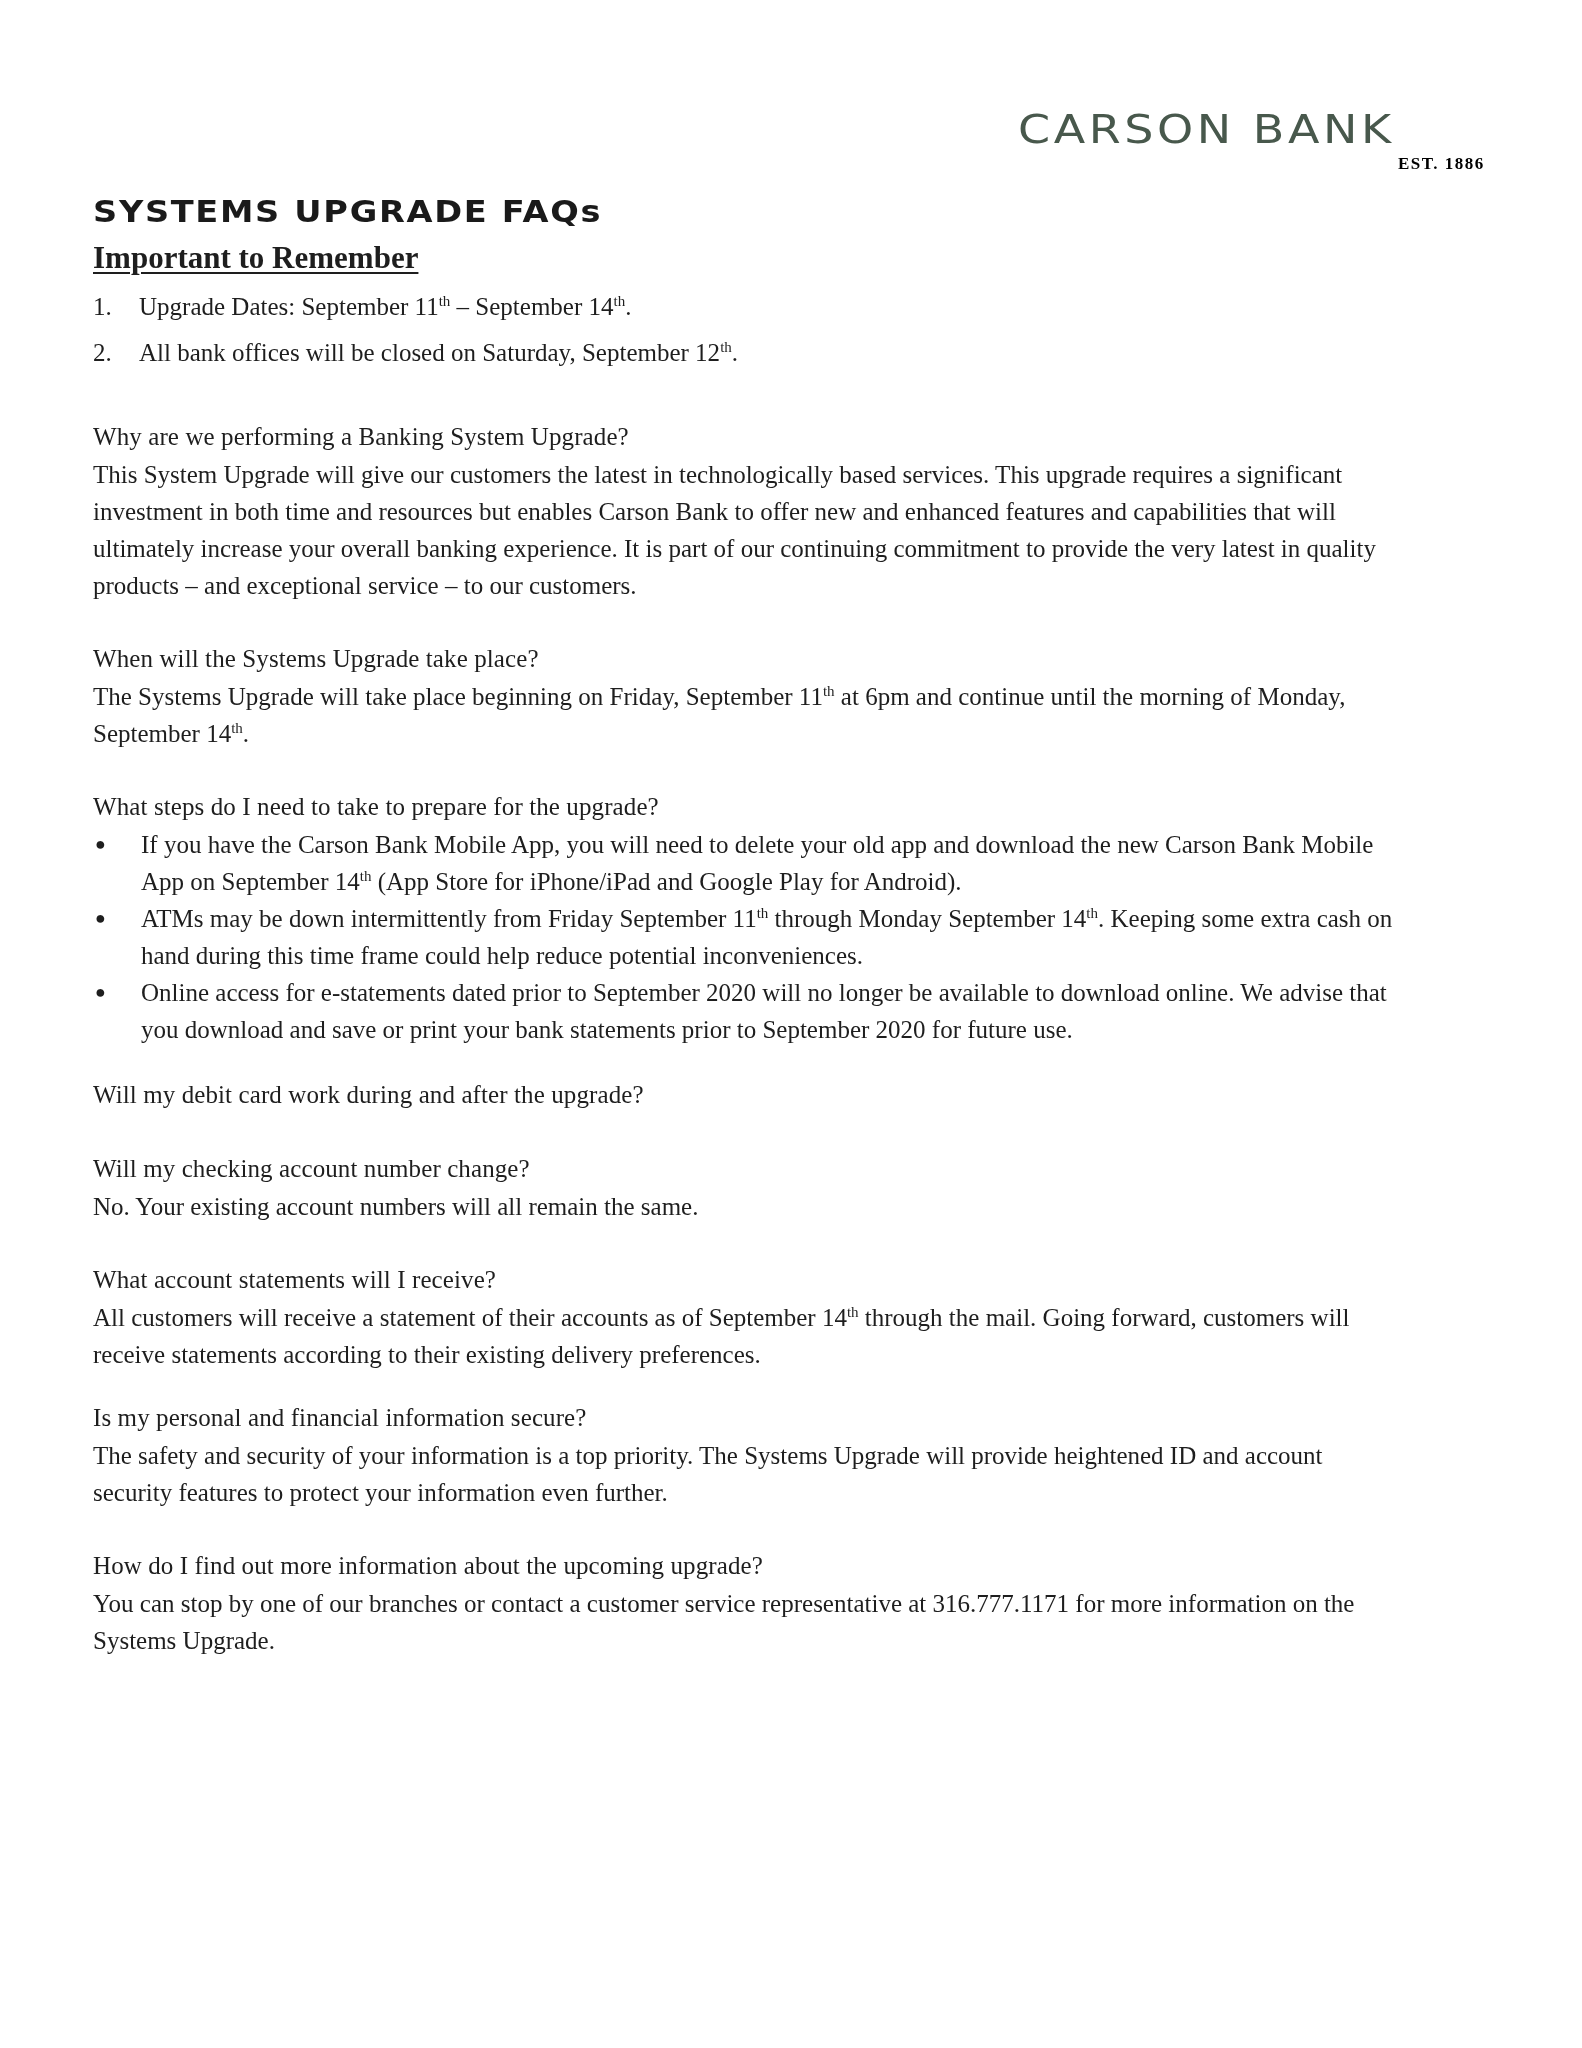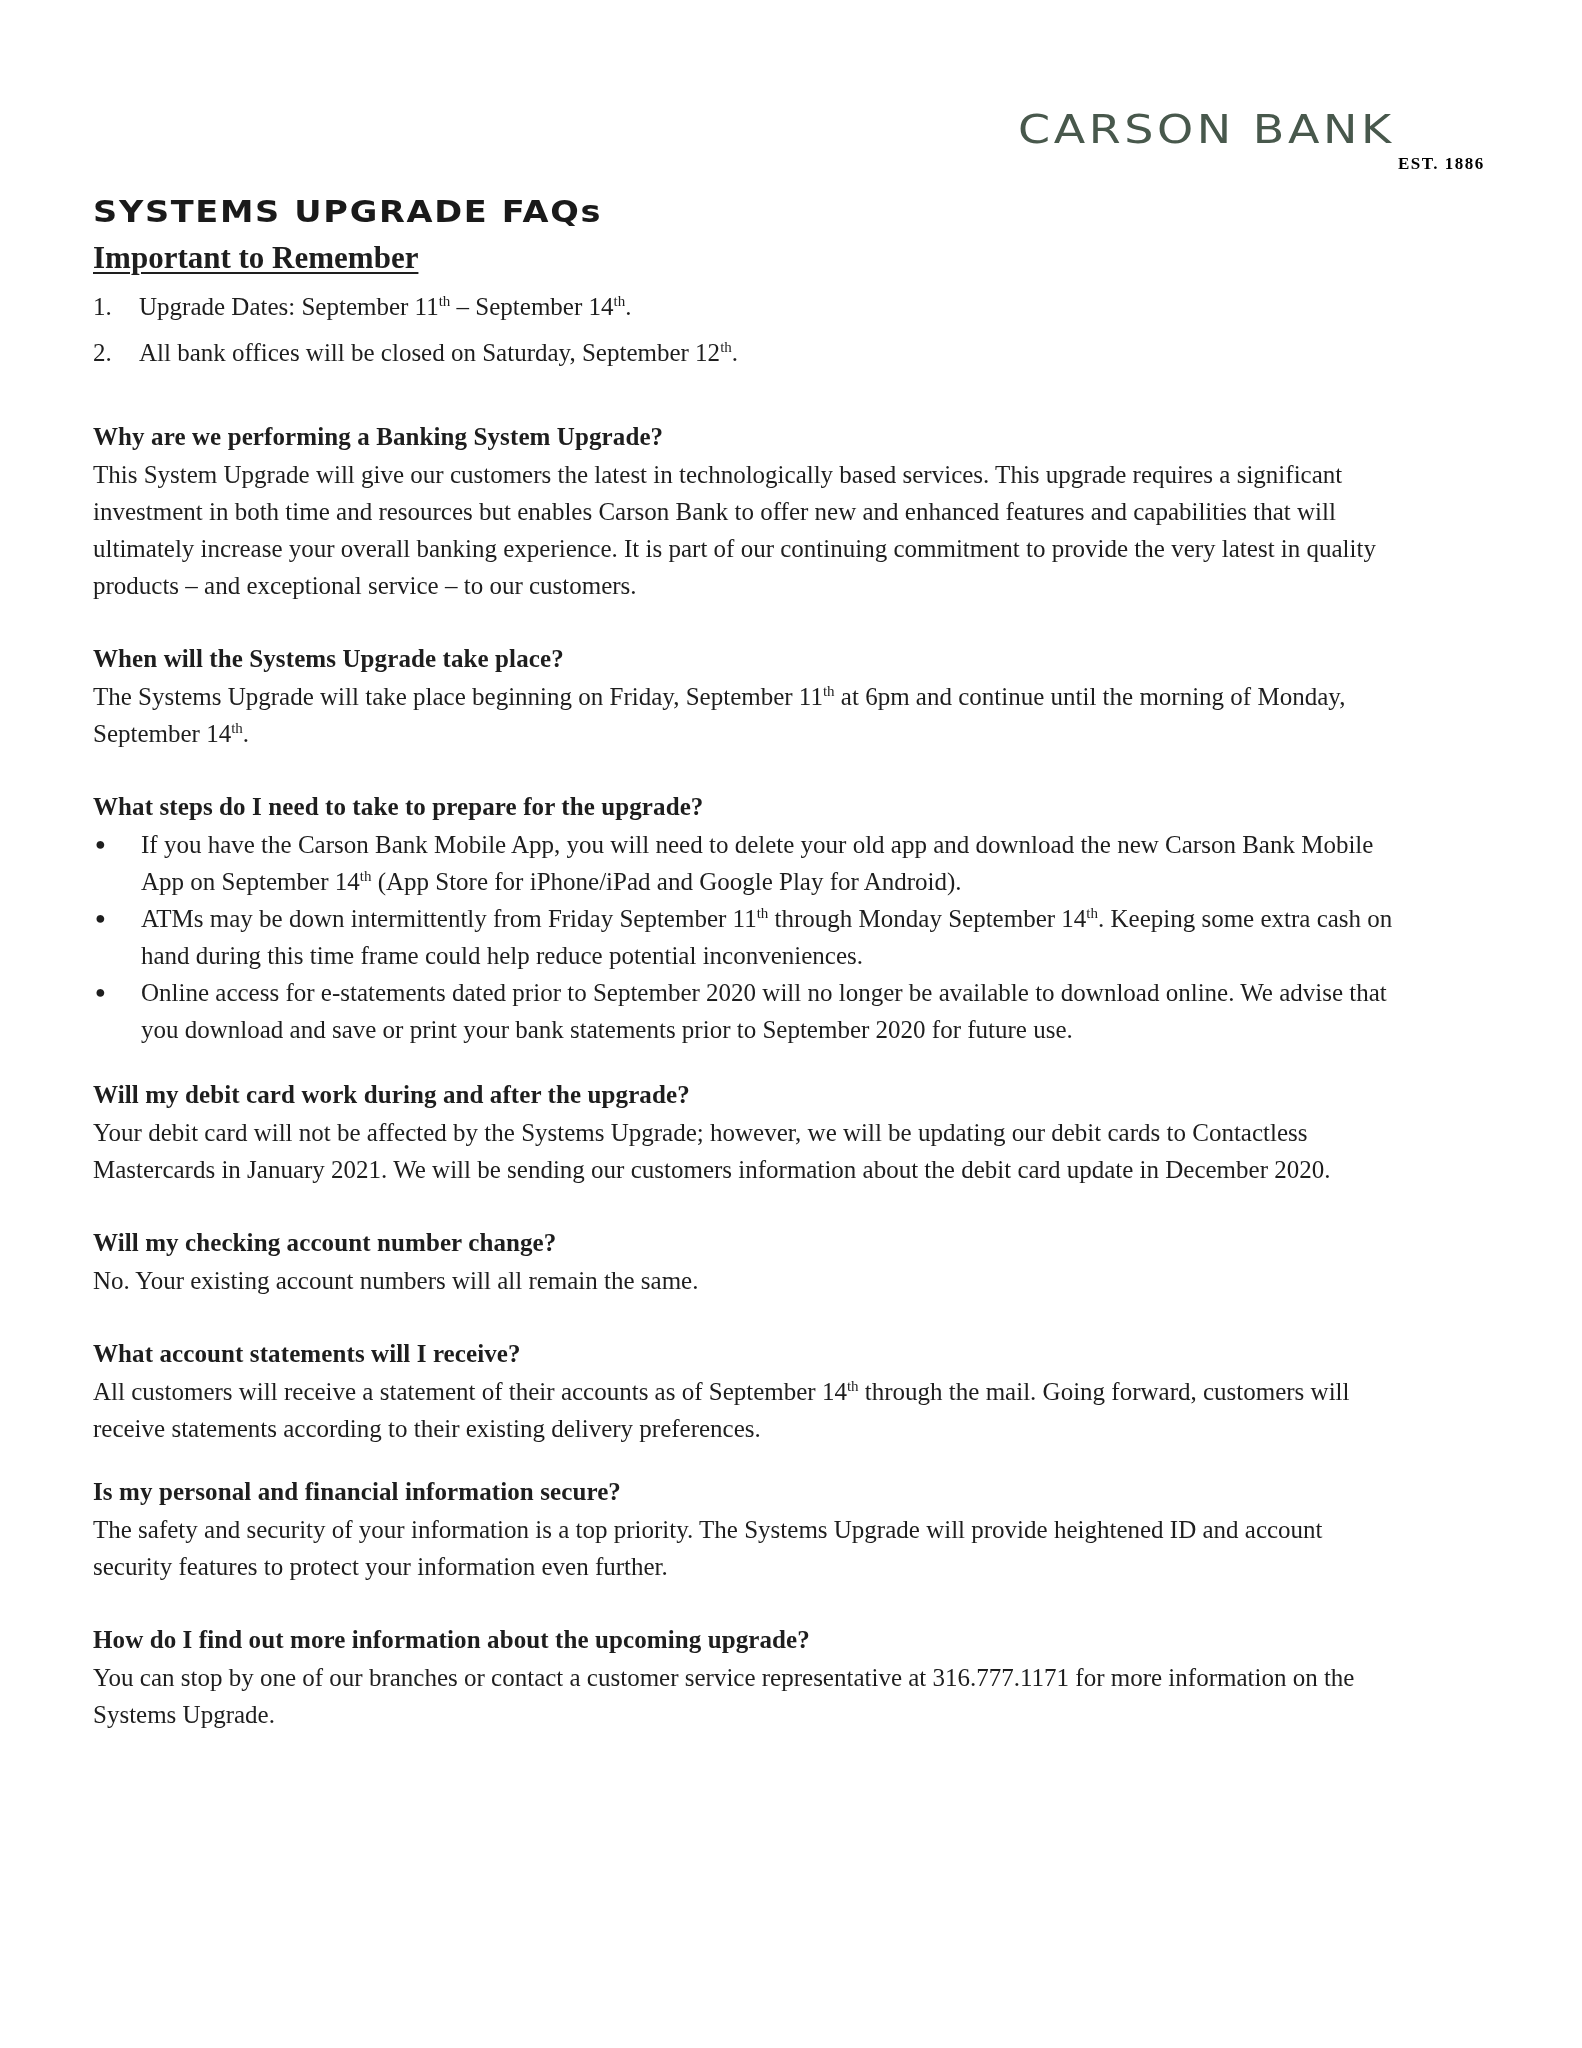--- a/index.html
+++ b/index.html
@@ -15,21 +15,21 @@
   .title { font-family: "DejaVu Sans", "Liberation Sans", sans-serif; font-size: 30px;
            letter-spacing: 1.5px; margin: 0; line-height: 40px; color: #1a1a1a;
            transform: scaleX(1.12); transform-origin: left center; white-space: nowrap; }
   .subtitle { font-size: 31px; text-decoration: underline; text-underline-offset: 4px;
               text-decoration-thickness: 2px; margin: 6px 0 0 0; line-height: 40px; }
   .num-list { list-style: none; margin: 6px 0 0 0; padding: 0; font-size: 25px; }
   .num-list li { line-height: 46px; display: flex; }
   .num-list .n { width: 46px; flex: none; }
   sup { font-size: 60%; line-height: 0; vertical-align: super; }
   .faq { margin-top: 26px; }
-  .q { font-size: 25px; font-weight: bold; line-height: 38px; margin: 0; letter-spacing: 0.1px; }
+  .q { font-size: 25px; font-weight: normal; line-height: 38px; margin: 0; letter-spacing: 0.1px; }
   .a { font-size: 25px; line-height: 37px; margin: 0; }
   .bullets { list-style: none; margin: 0; padding: 0; font-size: 25px; }
   .bullets li { display: flex; line-height: 37px; }
   .bullets .dot { width: 46px; flex: none; font-size: 18px; padding-left: 2px; }
 </style>
 </head>
 <body>
 
 <div class="logo">
   <div class="logo-name">CARSON BANK</div>
@@ -74,21 +74,20 @@
       </li>
       <li>
         <span class="dot">●</span>
         <span>Online access for e-statements dated prior to September 2020 will no longer be available to download online. We advise that you download and save or print your bank statements prior to September 2020 for future use.</span>
       </li>
     </ul>
   </section>
 
   <section class="faq" style="margin-top:28px">
     <p class="q">Will my debit card work during and after the upgrade?</p>
-    <p class="a">Your debit card will not be affected by the Systems Upgrade; however, we will be updating our debit cards to Contactless Mastercards in January 2021. We will be sending our customers information about the debit card update in December 2020.</p>
   </section>
 
   <section class="faq" style="margin-top:36px">
     <p class="q">Will my checking account number change?</p>
     <p class="a">No. Your existing account numbers will all remain the same.</p>
   </section>
 
   <section class="faq" style="margin-top:36px">
     <p class="q">What account statements will I receive?</p>
     <p class="a"><span>All customers will receive a statement of their accounts as of September 14</span><sup>th</sup><span> through the mail. Going forward, customers will receive statements according to their existing delivery preferences.</span></p>

